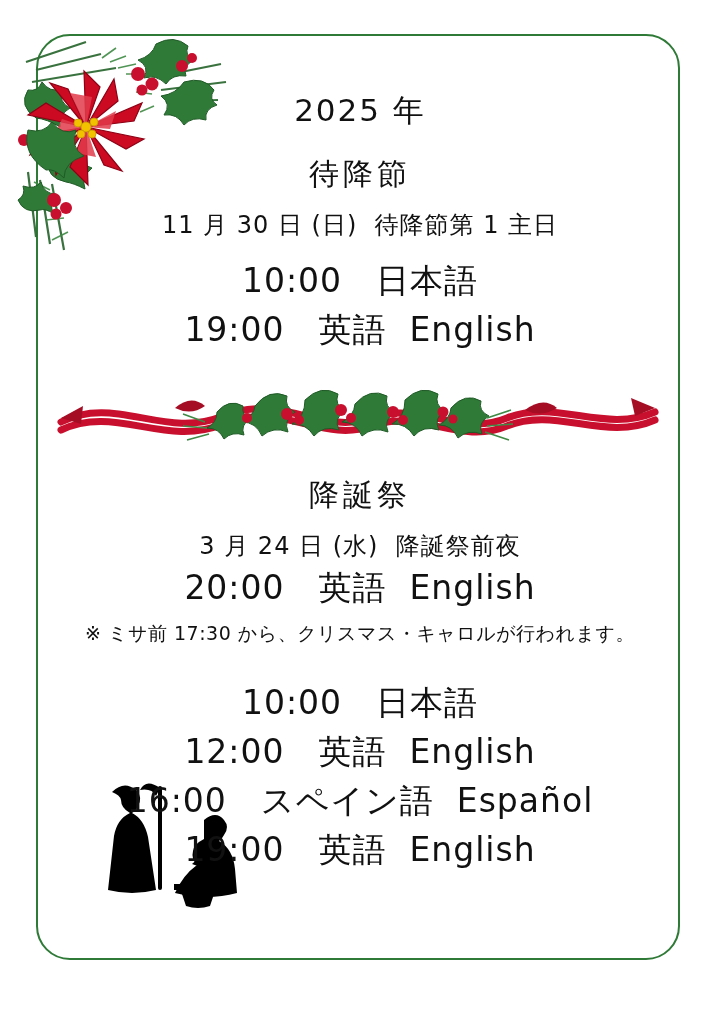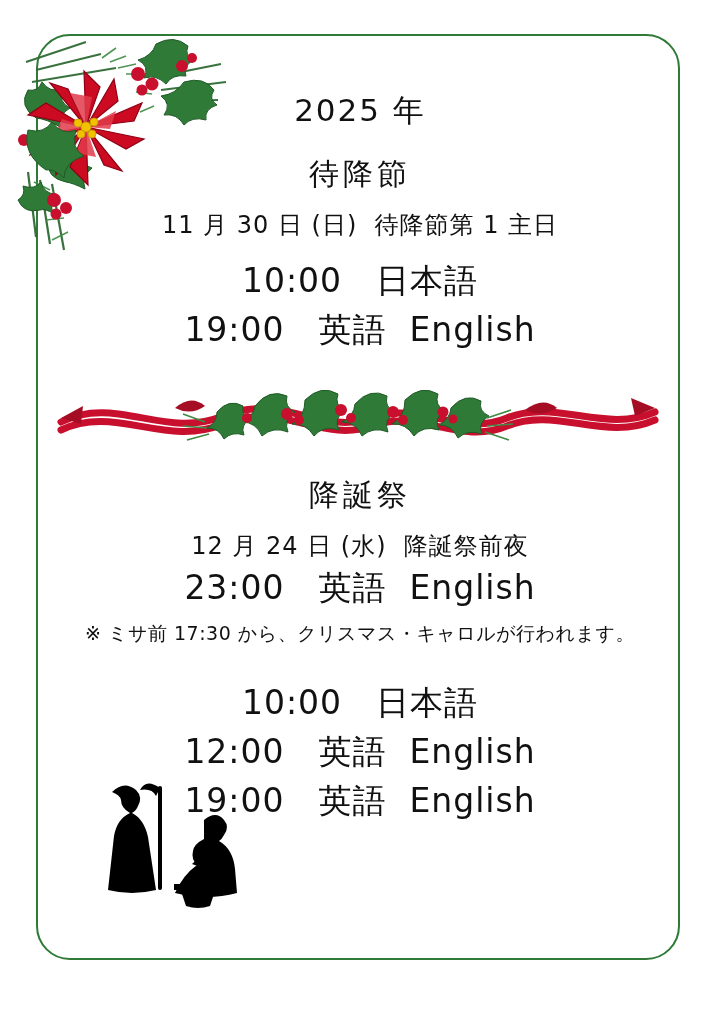--- a/index.html
+++ b/index.html
@@ -260,25 +260,26 @@
 
     <div class="spacer-sm"></div>
 
     <div class="time-line">10:00　日本語</div>
     <div class="time-line">19:00　英語  English</div>
 
     <div class="spacer-divider"></div>
 
     <div class="section-title">降誕祭</div>
 
-    <div class="date-line">12 月 24 日 (水)  降誕祭前夜</div>
-    <div class="time-line">23:00　英語  English</div>
+    <div class="date-line">3 月 24 日 (水)  降誕祭前夜</div>
+    <div class="time-line">20:00　英語  English</div>
     <div class="note-line">※ ミサ前 17:30 から、クリスマス・キャロルが行われます。</div>
 
     <div class="spacer-md"></div>
 
     <div class="time-line">10:00　日本語</div>
     <div class="time-line">12:00　英語  English</div>
+    <div class="time-line">16:00　スペイン語  Español</div>
     <div class="time-line">19:00　英語  English</div>
 
   </div>
 
 </div>
 
 </body></html>

